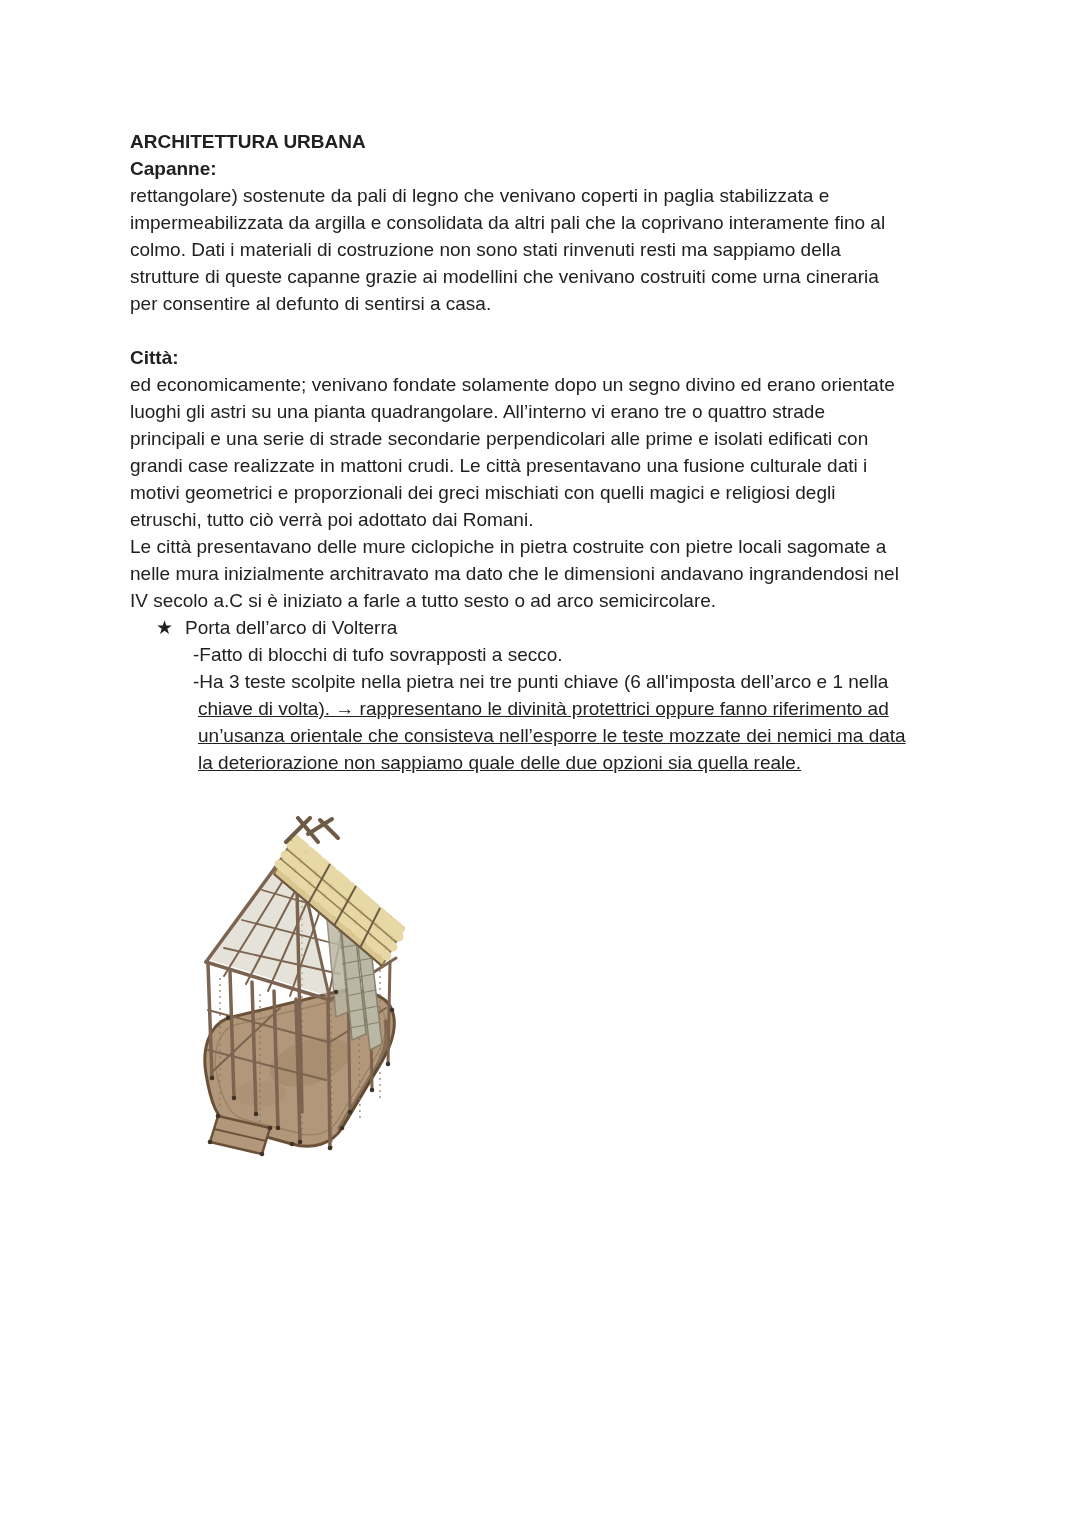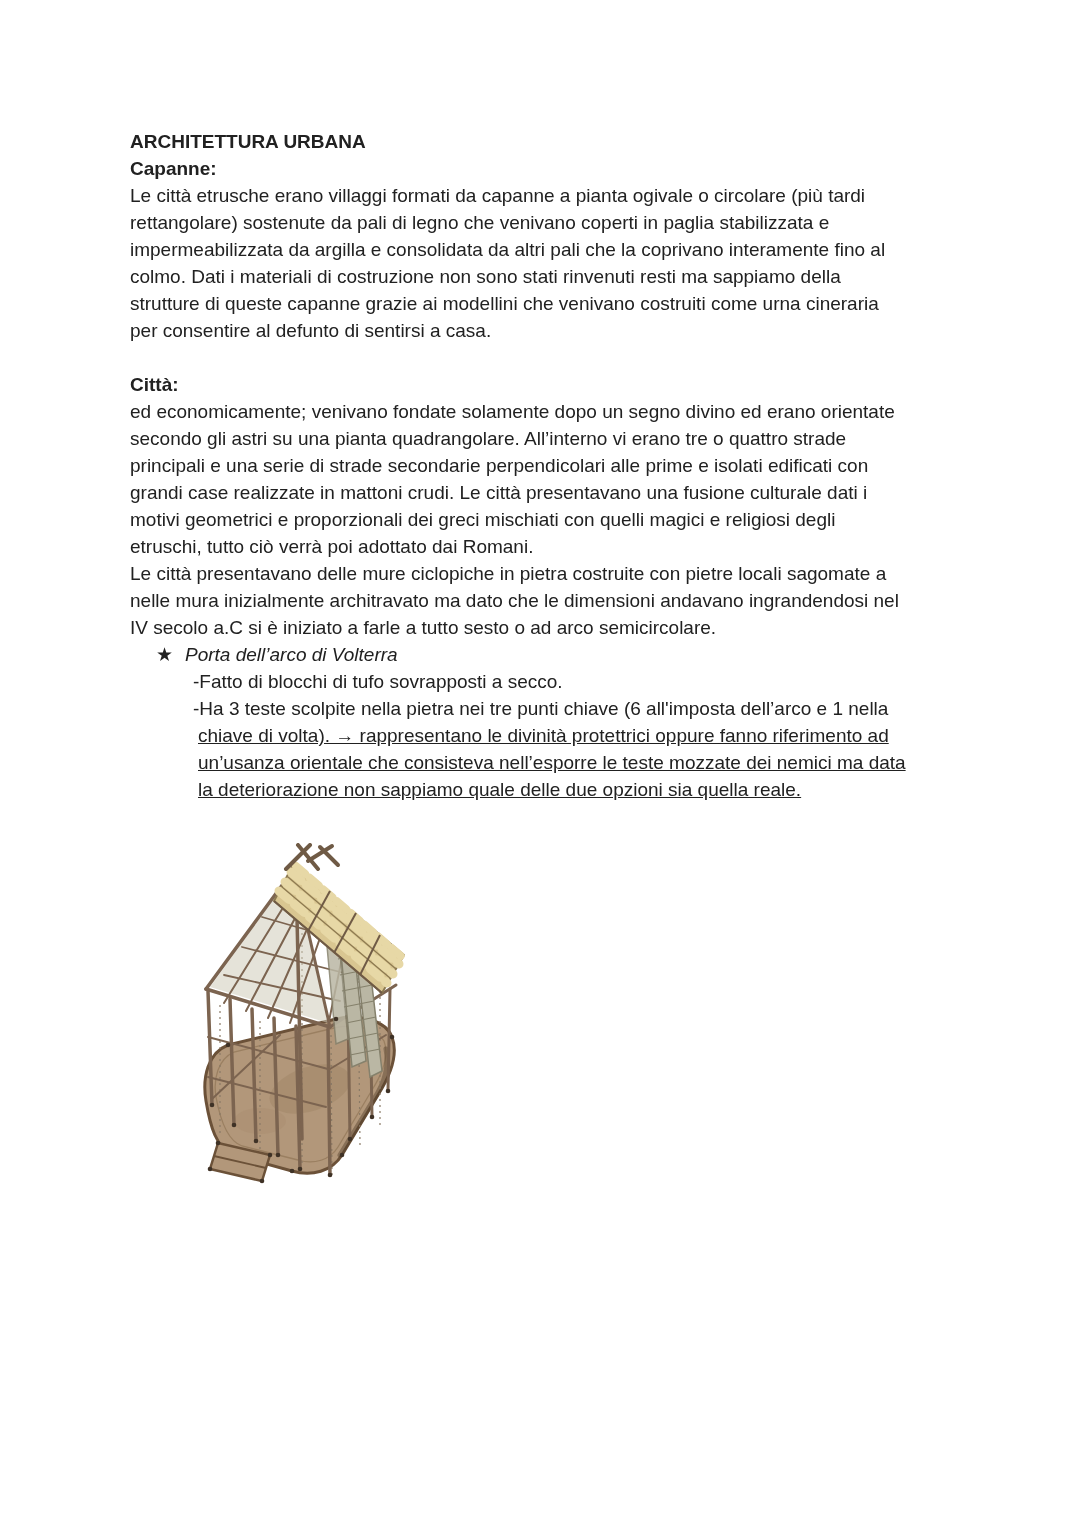--- a/index.html
+++ b/index.html
@@ -14,47 +14,46 @@
     padding:119px 130px 0 130px;
     font-size:19px;line-height:27px;color:#212121;margin-top:9px;
   }
   .title,.subhead{
     margin:0;font-size:19px;line-height:27px;font-weight:bold;white-space:nowrap;
   }
   .ln{white-space:nowrap;height:27px;}
   .spacer{height:27px;}
   .bullet{display:flex;height:27px;padding-left:26px;white-space:nowrap;}
   .star{flex:none;width:29px;}
-  .bullet-text{font-style:italic;}
+  .bullet-text{}
   .ind1{padding-left:63px;}
   .ind2{padding-left:68px;text-decoration:underline;}
   .hut{margin:36px 0 0 60px;width:220px;height:348px;}
   .hut svg{display:block;filter:blur(.2px);}
 </style>
 </head>
 <body style="background: rgb(255, 255, 255);">
 
 <div class="page" style="color: rgb(33, 33, 33);">
 
   <h1 class="title">ARCHITETTURA URBANA</h1>
   <h2 class="subhead">Capanne:</h2>
 
-  <div class="ln">Le città etrusche erano villaggi formati da capanne a pianta ogivale o circolare (più tardi</div>
   <div class="ln">rettangolare) sostenute da pali di legno che venivano coperti in paglia stabilizzata e</div>
   <div class="ln">impermeabilizzata da argilla e consolidata da altri pali che la coprivano interamente fino al</div>
   <div class="ln">colmo. Dati i materiali di costruzione non sono stati rinvenuti resti ma sappiamo della</div>
   <div class="ln">strutture di queste capanne grazie ai modellini che venivano costruiti come urna cineraria</div>
   <div class="ln">per consentire al defunto di sentirsi a casa.</div>
 
   <div class="spacer"></div>
 
   <h2 class="subhead">Città:</h2>
 
   <div class="ln">ed economicamente; venivano fondate solamente dopo un segno divino ed erano orientate</div>
-  <div class="ln">secondo gli astri su una pianta quadrangolare. All’interno vi erano tre o quattro strade</div>
+  <div class="ln">luoghi gli astri su una pianta quadrangolare. All’interno vi erano tre o quattro strade</div>
   <div class="ln">principali e una serie di strade secondarie perpendicolari alle prime e isolati edificati con</div>
   <div class="ln">grandi case realizzate in mattoni crudi. Le città presentavano una fusione culturale dati i</div>
   <div class="ln">motivi geometrici e proporzionali dei greci mischiati con quelli magici e religiosi degli</div>
   <div class="ln">etruschi, tutto ciò verrà poi adottato dai Romani.</div>
   <div class="ln">Le città presentavano delle mure ciclopiche in pietra costruite con pietre locali sagomate a</div>
   <div class="ln">nelle mura inizialmente architravato ma dato che le dimensioni andavano ingrandendosi nel</div>
   <div class="ln">IV secolo a.C si è iniziato a farle a tutto sesto o ad arco semicircolare.</div>
 
   <div class="bullet">
     <span class="star">★</span>

